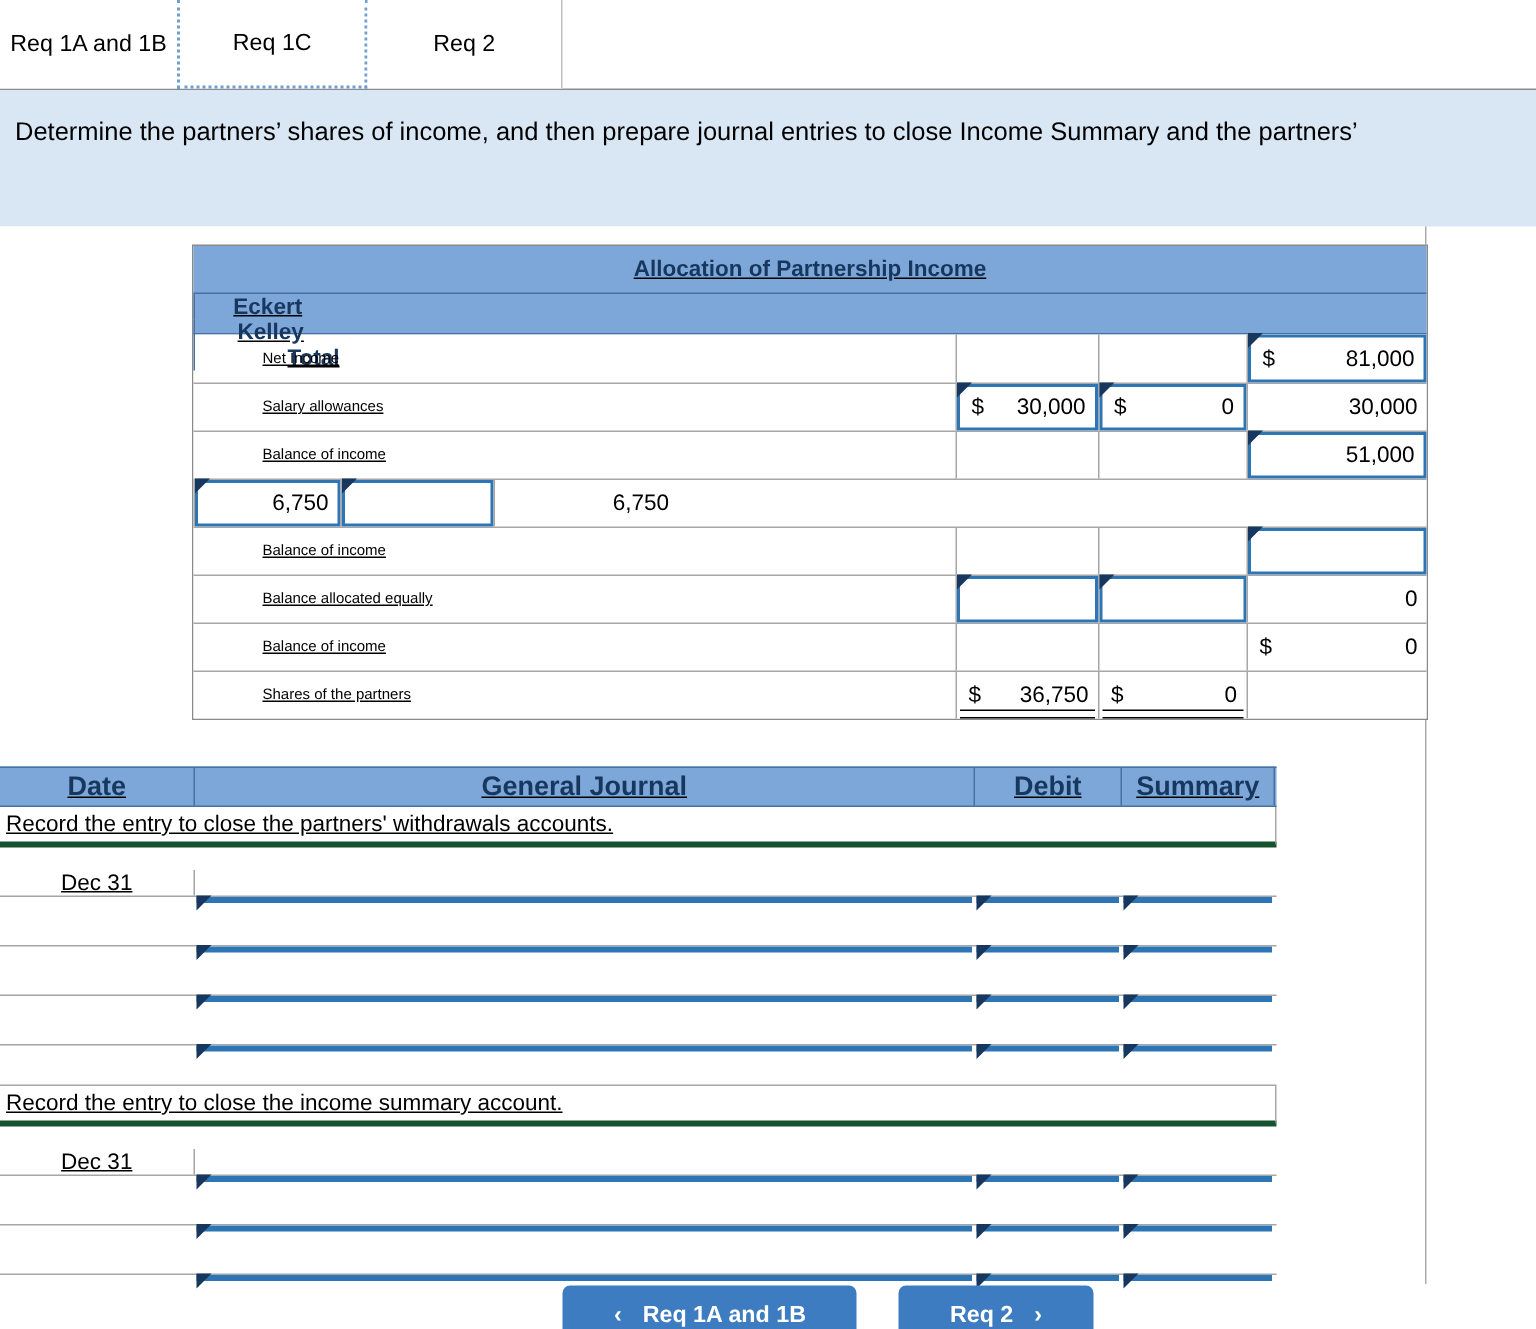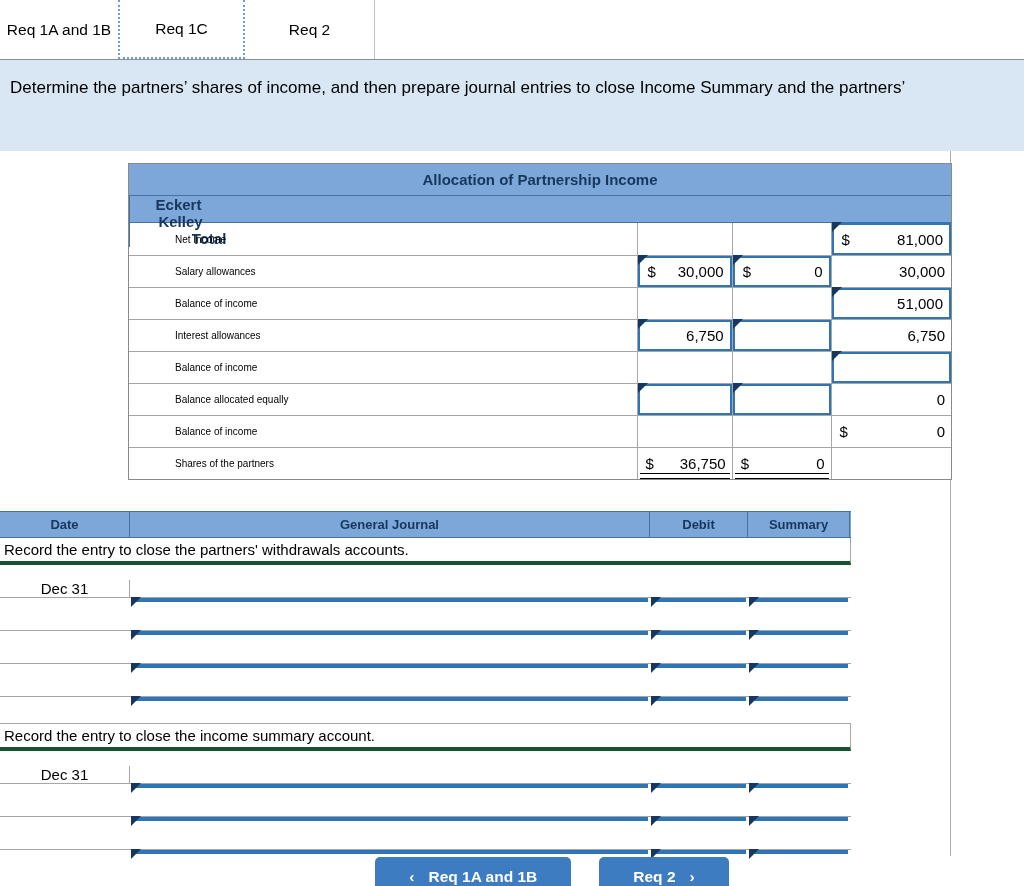--- a/index.html
+++ b/index.html
@@ -13,21 +13,21 @@
   .tab2{width:127px;border:2px dotted #6f9fd0;border-top:none;}
   .tab3{width:130px;border-right:1px solid #c0c0c0;}
 
   
   .instruction{height:91px;box-sizing:border-box;background:var(--instruction-bg,#d9e6f4);
                padding:14px 10px 0;font-size:17px;line-height:28px;}
   .instruction .l1{white-space:nowrap;overflow:hidden;}
   .note{color:var(--note-red,#c00000);}
 
   
-  .panel{width:951px;border-right:1px solid #ababab;box-sizing:border-box;padding:12px 0 6px;background:#fff;}
+  .panel{width:951px;border-right:1px solid #ababab;box-sizing:border-box;padding:12px 0 6px;background:#fff;text-decoration:underline;}
 
   
   .alloc{margin-left:128px;width:824px;box-sizing:border-box;border:1px solid #8a8a8a;background:#fff;}
   .alloc-title{height:31px;background:var(--header-blue,#7da7d8);border-bottom:1px solid #4672a2;
                color:var(--header-text,#17375e);font-weight:bold;font-size:15px;
                display:flex;align-items:center;justify-content:center;}
   .alloc-head{display:flex;height:27px;background:var(--header-blue,#7da7d8);border-bottom:1px solid #4672a2;box-sizing:border-box;flex-direction:column;}
   .alloc-head .h{box-sizing:border-box;display:flex;align-items:center;justify-content:center;
                  font-weight:bold;font-size:15px;color:var(--header-text,#17375e);}
   .alloc-head .h + .h{border-left:1px solid #4672a2;}
@@ -45,21 +45,21 @@
   .marker{position:absolute;top:-3px;left:-2px;width:0;height:0;
           border-top:10px solid var(--marker,#17375e);border-right:10px solid transparent;}
   .dbl::after{content:"";position:absolute;left:2px;right:2px;bottom:0;height:4px;
               border-top:1px solid #000;border-bottom:1px solid #000;}
 
   
   .journal{margin-top:31px;width:851px;box-sizing:border-box;background:#fff;}
   .jhead{display:flex;height:27px;background:var(--header-blue,#7da7d8);
          border-top:1px solid #4672a2;border-bottom:1px solid #4672a2;box-sizing:border-box;}
   .jhead .h{box-sizing:border-box;display:flex;align-items:center;justify-content:center;
-            font-weight:bold;font-size:13px;color:var(--header-text,#17375e);border-right:1px solid #4672a2;}
+            font-weight:bold;font-size:18px;color:var(--header-text,#17375e);border-right:1px solid #4672a2;}
   .wdate{width:130px;} .wdesc{width:520px;} .wdebit{width:98px;} .wcredit{width:102px;}
   .jsection{height:27px;box-sizing:border-box;display:flex;align-items:center;padding-left:4px;
             font-size:15px;border-bottom:4px solid #14532d;border-right:1px solid #a6a6a6;}
   .jrow{display:flex;height:33px;border-bottom:1px solid #a6a6a6;box-sizing:border-box;align-items:flex-end;}
   .jrow.short{height:27px;}
   .jc{box-sizing:border-box;position:relative;border-right:1px solid #a6a6a6;}
   .jdate{display:flex;align-items:center;justify-content:center;font-size:15px;}
   .jrow .inp{inset:1px;}
 
   
@@ -136,21 +136,20 @@
       <div class="acell acol wt">
         <div class="inp">
           <span class="marker"></span>
           <span class="cur"></span>
           <span class="val">51,000</span>
         </div>
       </div>
     </div>
 
     <div class="arow">
-      <div class="acell alabel wlabel">Interest allowances</div>
       <div class="acell acol we">
         <div class="inp">
           <span class="marker"></span>
           <span class="cur"></span>
           <span class="val">6,750</span>
         </div>
       </div>
       <div class="acell acol wk">
         <div class="inp">
           <span class="marker"></span>

